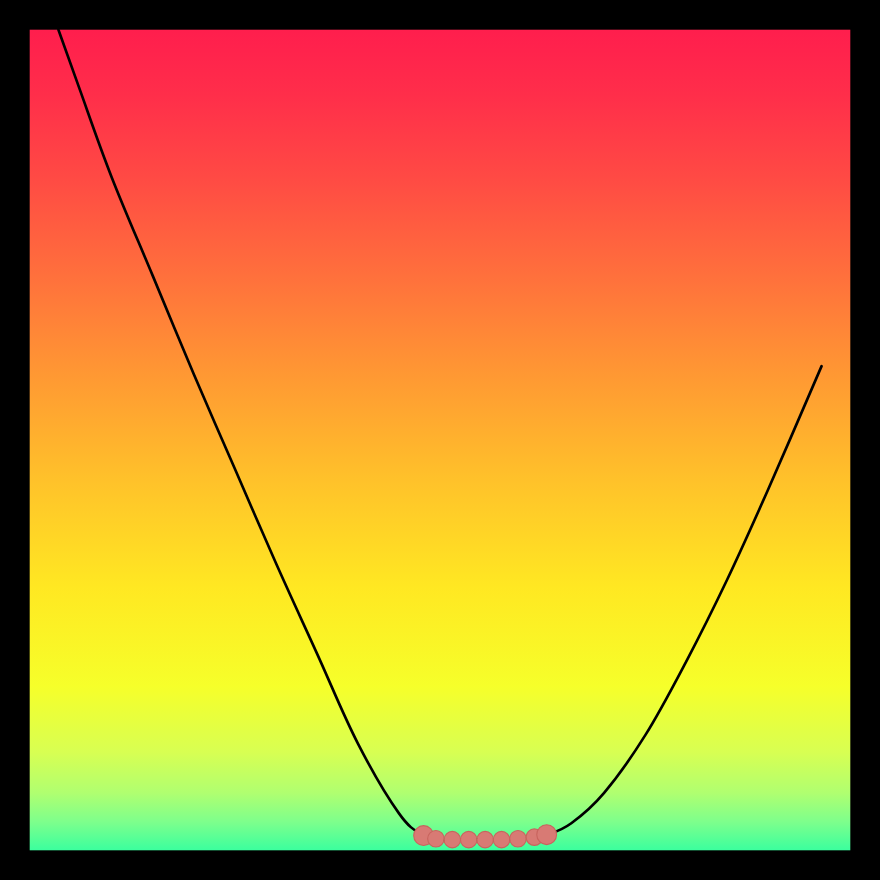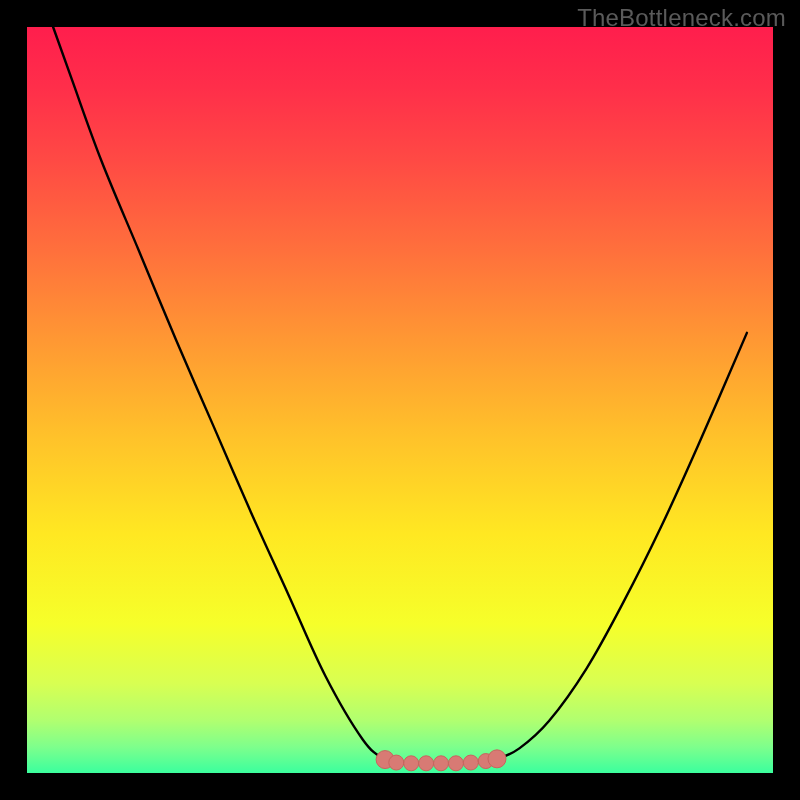--- a/index.html
+++ b/index.html
@@ -26,21 +26,20 @@
     letter-spacing: 0.2px;
   }
   svg {
     display: block;
   }
 </style>
 </head>
 <body>
 
 <div class="chart-container">
-  <div class="watermark">TheBottleneck.com</div>
   <svg id="chart-svg" width="800" height="800" viewBox="0 0 800 800">
     <defs>
       <linearGradient id="bg-grad" x1="0" y1="0" x2="0" y2="1">
           <stop offset="0.00%" stop-color="#ff1e4d"></stop>
           <stop offset="8.00%" stop-color="#ff2e4a"></stop>
           <stop offset="18.00%" stop-color="#ff4a44"></stop>
           <stop offset="30.00%" stop-color="#ff703c"></stop>
           <stop offset="42.00%" stop-color="#ff9833"></stop>
           <stop offset="55.00%" stop-color="#ffc22a"></stop>
           <stop offset="68.00%" stop-color="#ffe822"></stop>

